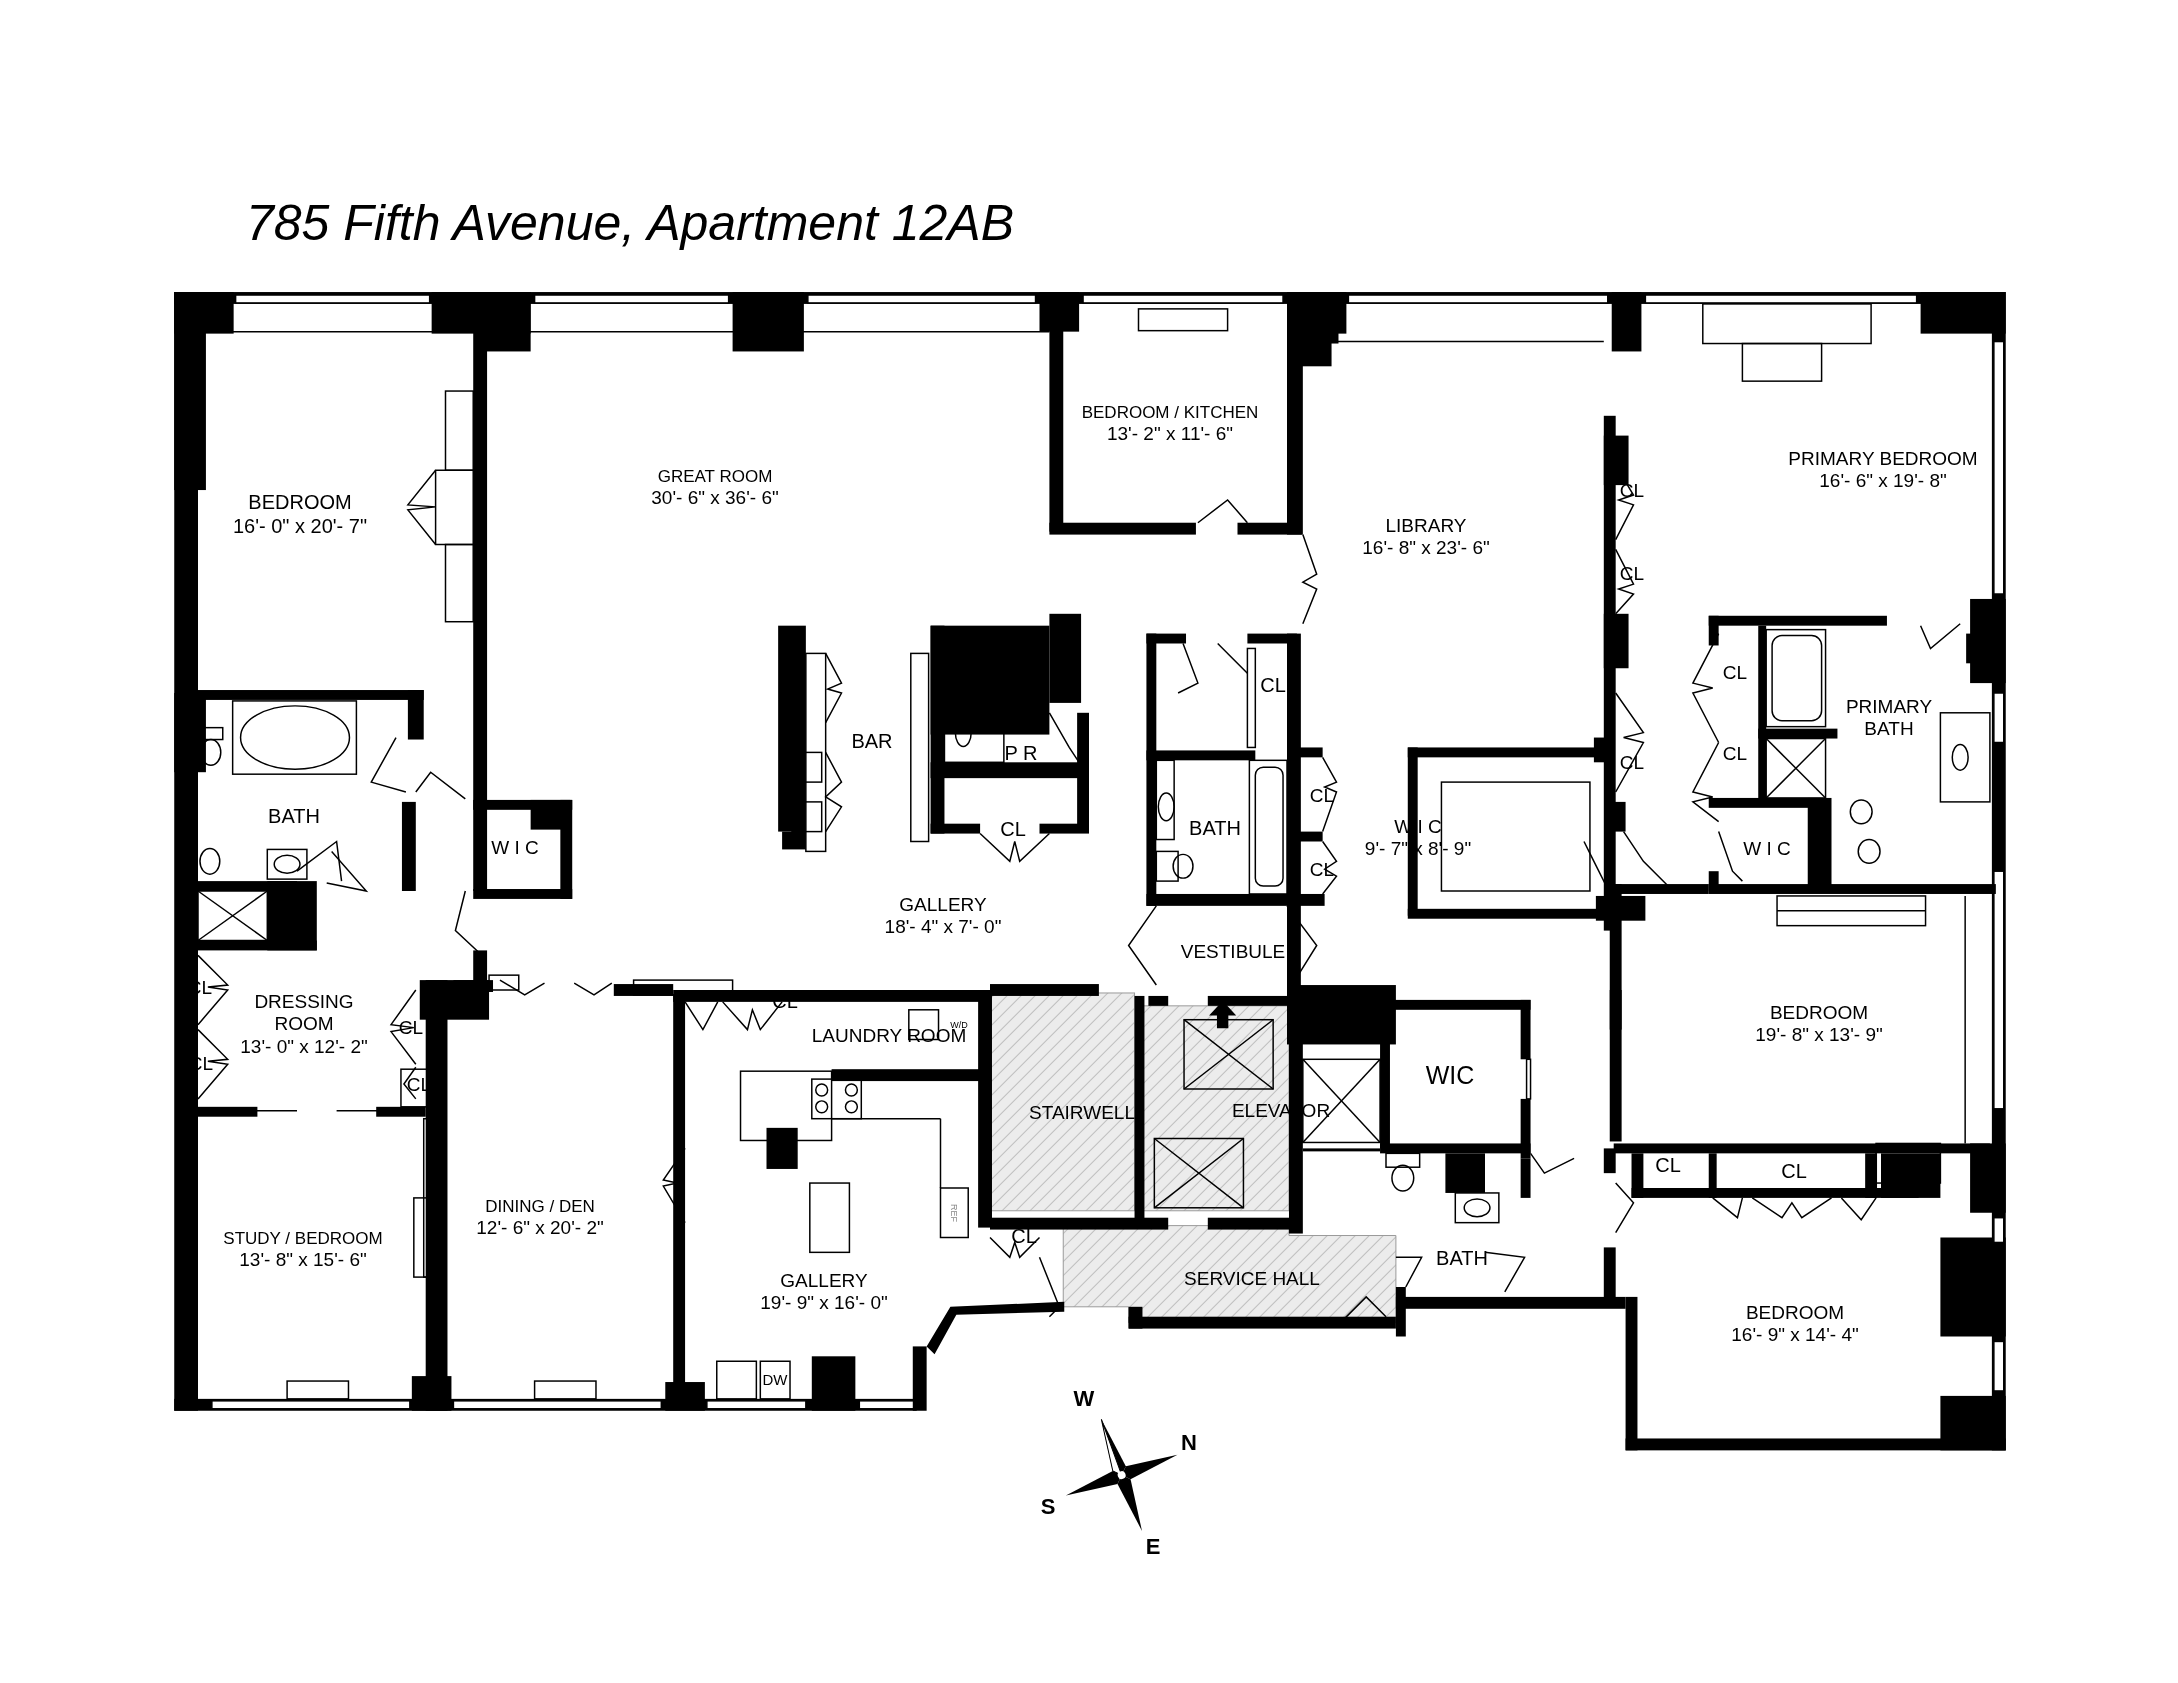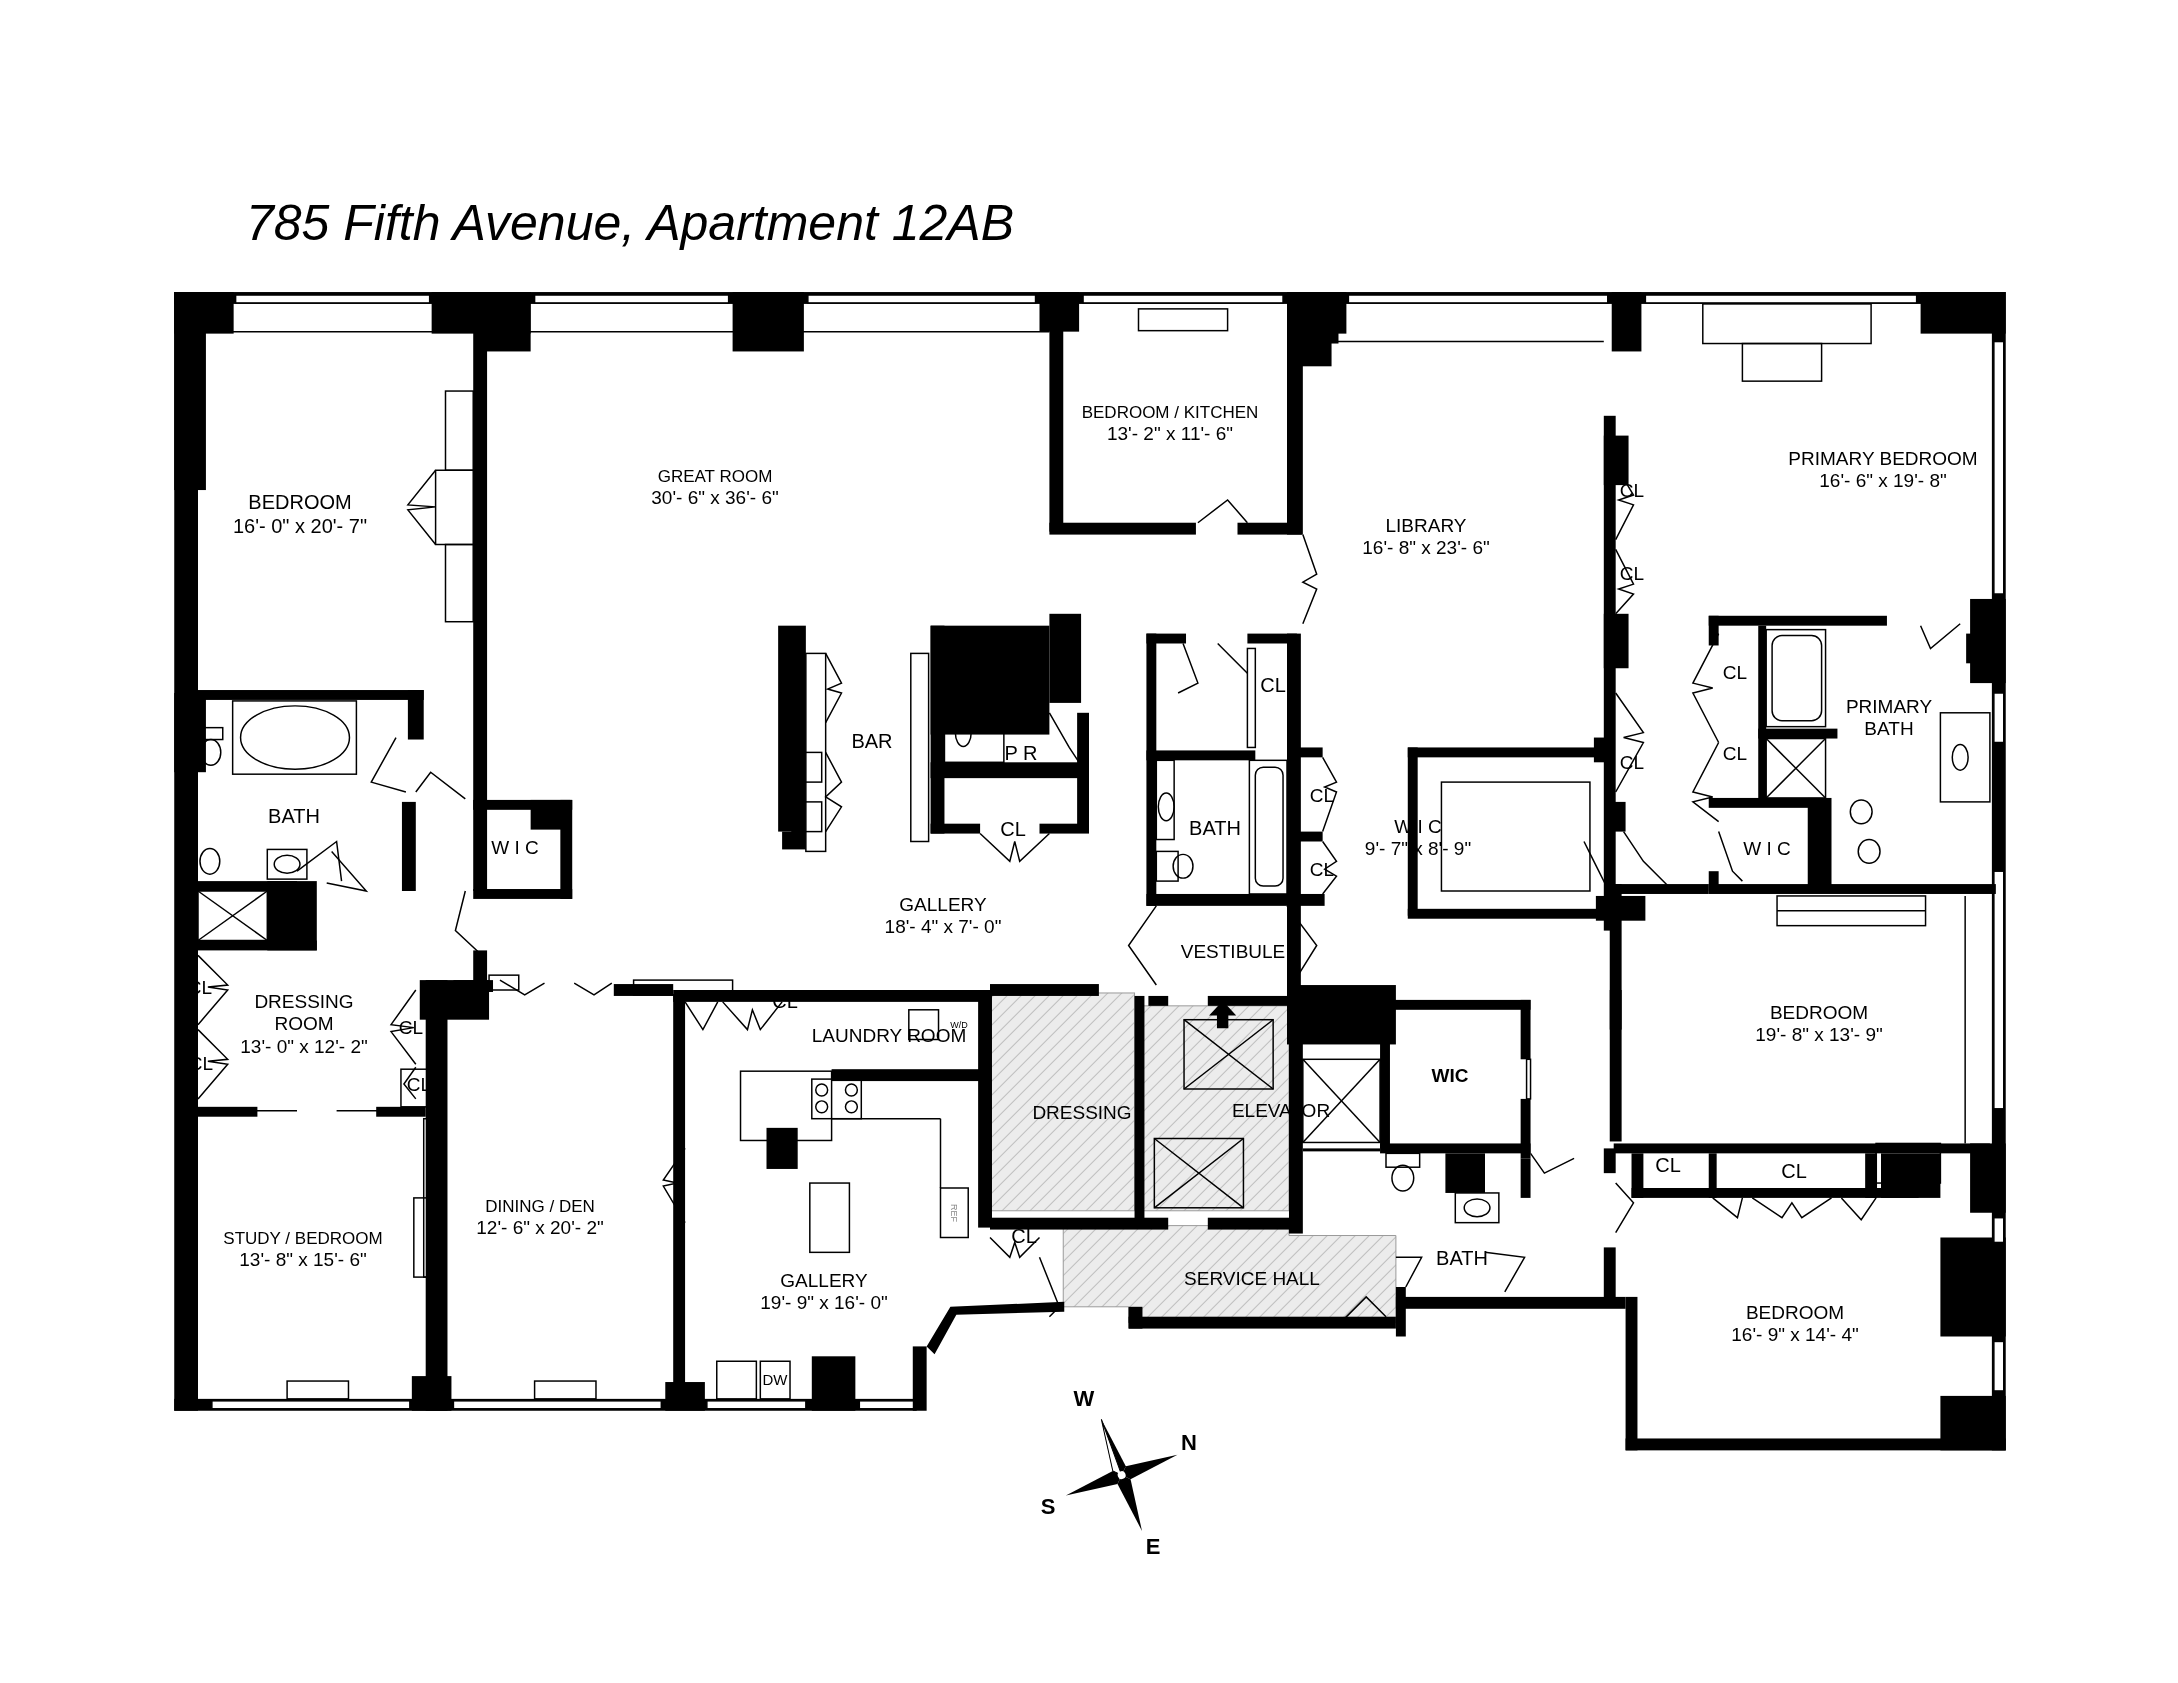--- a/index.html
+++ b/index.html
@@ -5,21 +5,21 @@
   html, body { margin: 0; padding: 0; background: #ffffff; }
   body { width: 2178px; height: 1683px; position: relative; overflow: hidden; font-family: "Liberation Sans", sans-serif; color: #000; }
   .title { position: absolute; left: 246px; top: 194px; font-size: 50px; font-style: italic; letter-spacing: 0px; white-space: nowrap; }
   svg.plan { position: absolute; left: 0; top: 0; width: 2178px; height: 1683px; }
   .lbl { position: absolute; transform: translate(-50%, -50%); text-align: center; white-space: nowrap; line-height: 1.18; }
   .lbl .n { display: block; }
   .lbl .d { display: block; }
   .s17 { font-size: 17px; }
   .s19 { font-size: 19px; }
   .s20 { font-size: 20px; }
-  .s21 { font-size: 19px; font-weight: bold; }
+  .s21 { font-size: 25px; }
   .compass-lbl { position: absolute; font-size: 22px; font-weight: bold; transform: translate(-50%, -50%); }
 </style>
 </head>
 <body>
 
 <div class="title">785 Fifth Avenue, Apartment 12AB</div>
 
 <svg class="plan" viewBox="0 0 2200 1700" xmlns="http://www.w3.org/2000/svg">
   <defs>
     <pattern id="hatch" patternUnits="userSpaceOnUse" width="10" height="10" patternTransform="rotate(45)">
@@ -494,21 +494,21 @@
     <span class="n">CL</span>
   </div>
 <div class="lbl s19" style="left:889px;top:1036px;">
     <span class="n">LAUNDRY ROOM</span>
   </div>
 <div class="lbl s19" style="left:824px;top:1292px;">
     <span class="n">GALLERY</span>
     <span class="d">19'- 9" x 16'- 0"</span>
   </div>
 <div class="lbl s19" style="left:1082px;top:1113px;">
-    <span class="n">DRESSING</span>
+    <span class="n">STAIRWELL</span>
   </div>
 <div class="lbl s19" style="left:1281px;top:1111px;">
     <span class="n">ELEVATOR</span>
   </div>
 <div class="lbl s20" style="left:1024px;top:1237px;">
     <span class="n">CL</span>
   </div>
 <div class="lbl s19" style="left:1252px;top:1279px;">
     <span class="n">SERVICE HALL</span>
   </div>

